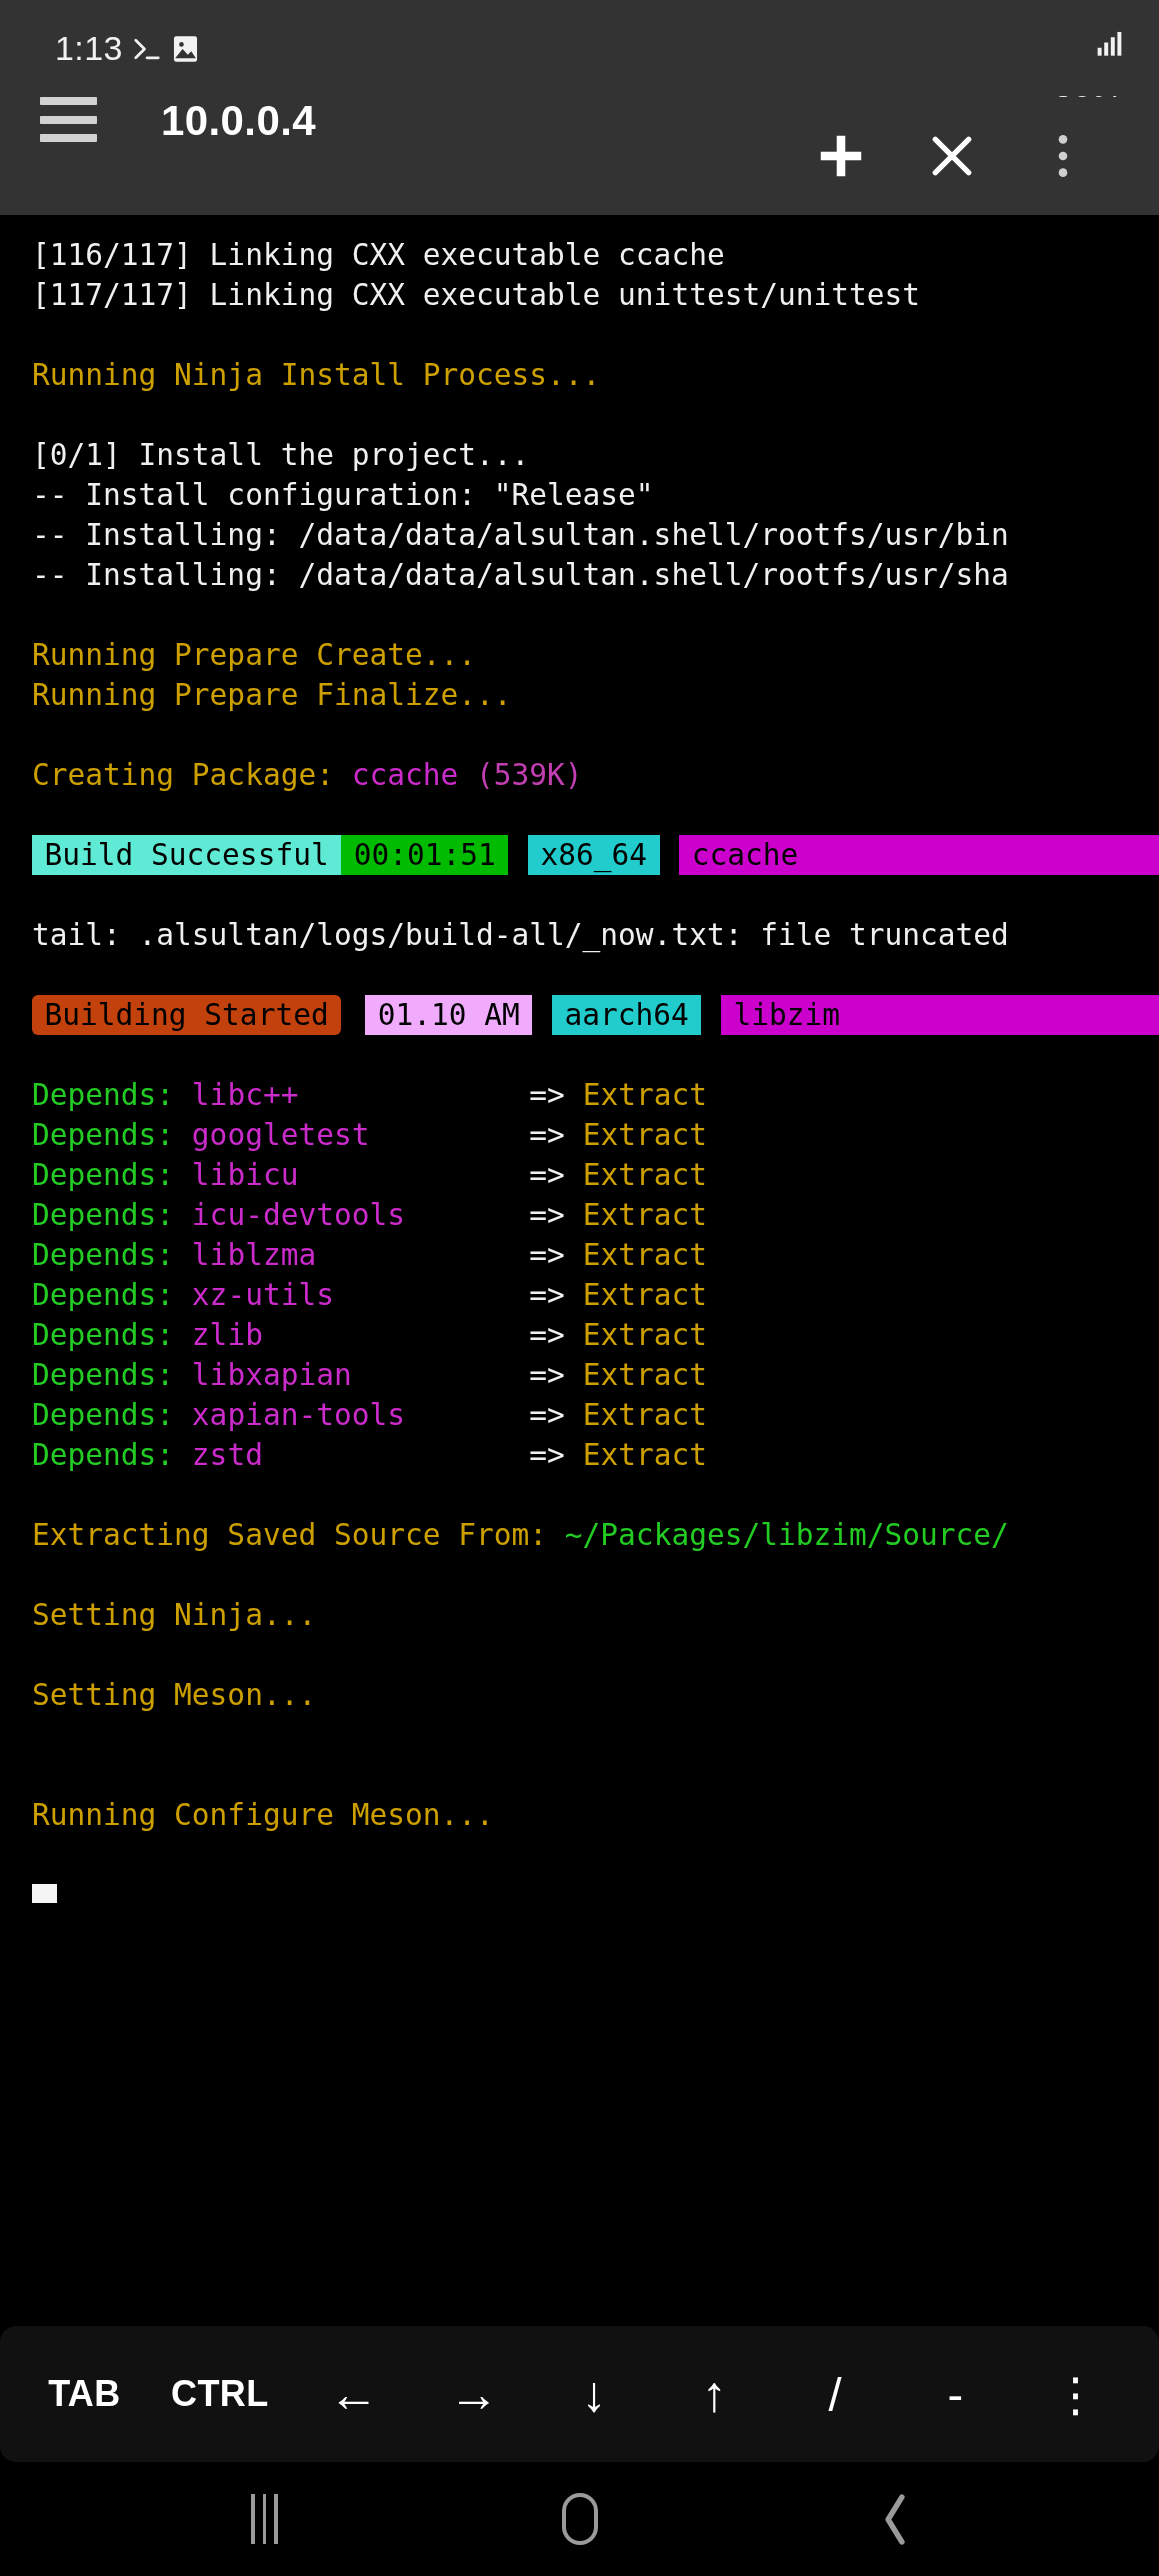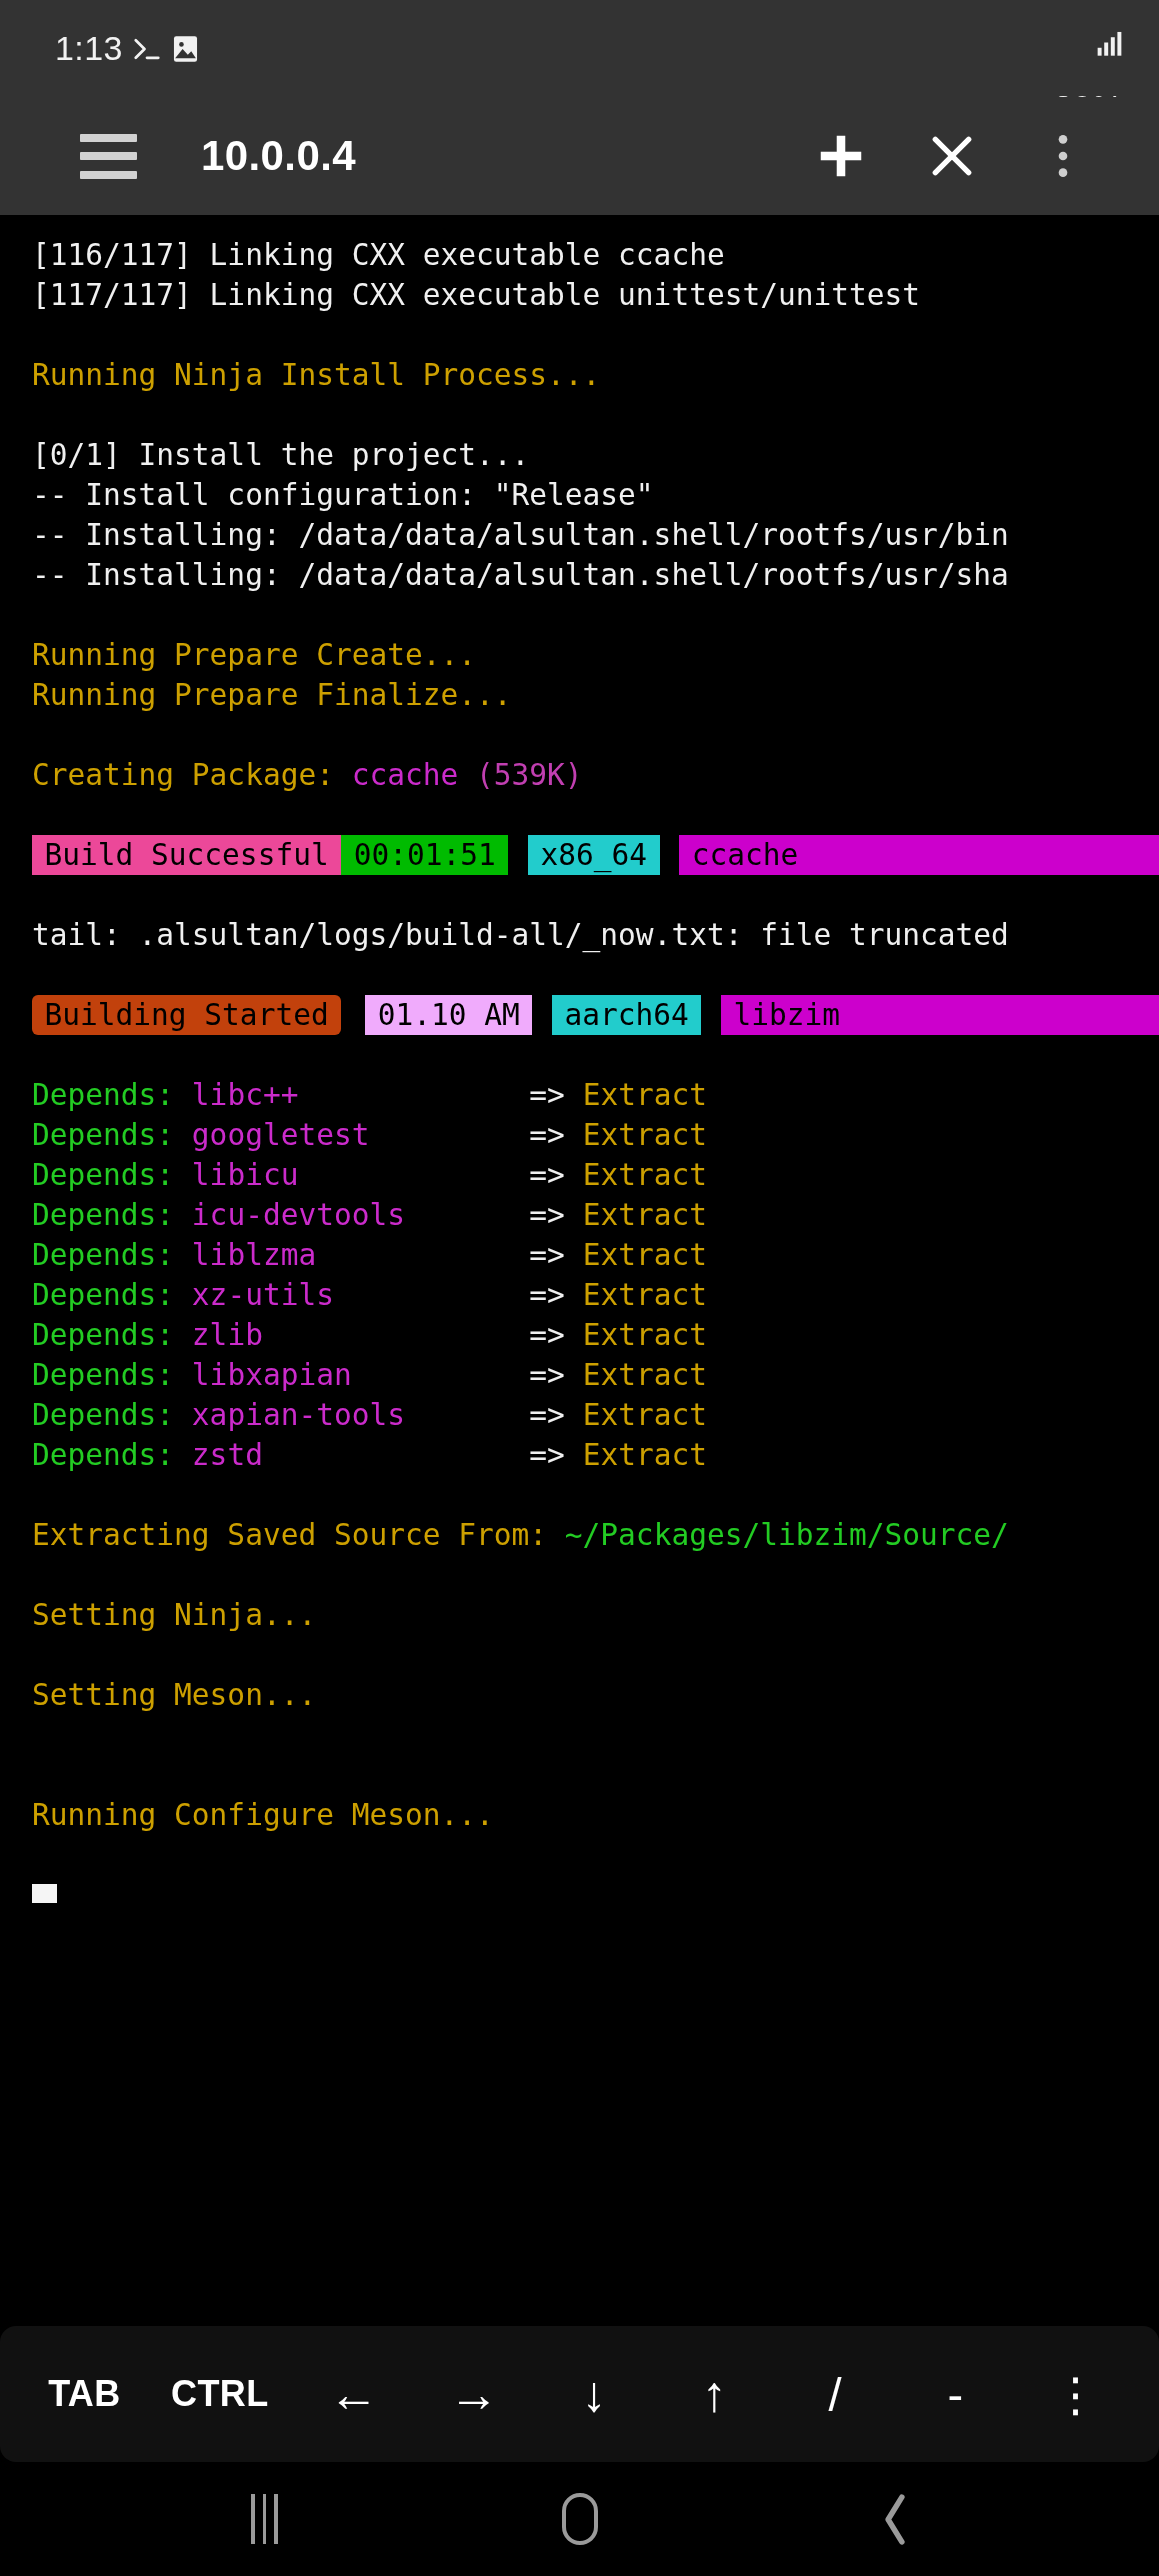--- a/index.html
+++ b/index.html
@@ -22,22 +22,22 @@
   }
   .sb-left { display: flex; align-items: center; gap: 9px; }
   .sb-right { display: flex; align-items: flex-end; gap: 31px; flex-direction: column; }
   .sb-time { color:#f2f2f2; font-size: 34px; letter-spacing: 0.4px; }
   .sb-batt-text { color:#f2f2f2; font-size: 34px; margin-left:3.6px; letter-spacing:0.4px;}
   .ico { display:inline-flex; align-items:center; justify-content:center; }
 
   
   .appbar {
     height: 118px; background:#333333; flex: 0 0 118px;
-    display:flex; align-items:center; box-sizing:border-box;
-    padding: 0 41px 0 80px;
+    display:flex; box-sizing:border-box;
+    padding: 0 41px 0 40px;
   }
   .hamburger { width:57px; height:45px; display:flex; flex-direction:column; justify-content:space-between; cursor:pointer; }
   .hamburger span { display:block; height:8px; background:#d2d2d2; border-radius:0.9px; }
   .app-title { color:#ffffff; font-size:42px; font-weight:bold; margin-left:64px; letter-spacing:0.4px; }
   .appbar-actions { margin-left:auto; display:flex; align-items:center; gap:0; }
   .act { width:111px; height:98px; display:flex; align-items:center; justify-content:center; cursor:pointer; }
 
   
   .terminal {
     flex: 1 1 auto; background:#000000; overflow:hidden; position:relative;
@@ -57,21 +57,21 @@
   .c-mag2  { color:#c13fb1; }
 
   
   .badgerow { height:40px; display:flex; align-items:stretch; margin: 0 0 0 0; white-space:nowrap; }
   .badge {
     display:flex; align-items:center;
     font-family:"DejaVu Sans Mono","Liberation Mono",monospace;
     font-size:29.5px; color:#000000; box-sizing:border-box;
     padding: 0 12.5px; height:40px;
   }
-  .bg-green-b { background:#ec4899; }
+  .bg-green-b { background:#5eead4; }
   .bg-green-d { background:#00bb00; }
   .bg-yellow-b{ background:#c2410c;border-radius:6px; }
   .bg-yellow-d{ background:#f0abfc;margin-left:24px; }
   .bg-cyan    { background:#22cccc; }
   .bg-mag     { background:#cc00cc; }
   .gap { width:19.7px; }
 
   .cursorblk { width:25px; height:19.7px; background:#f5f5f5; margin-top:9px; }
 
   

